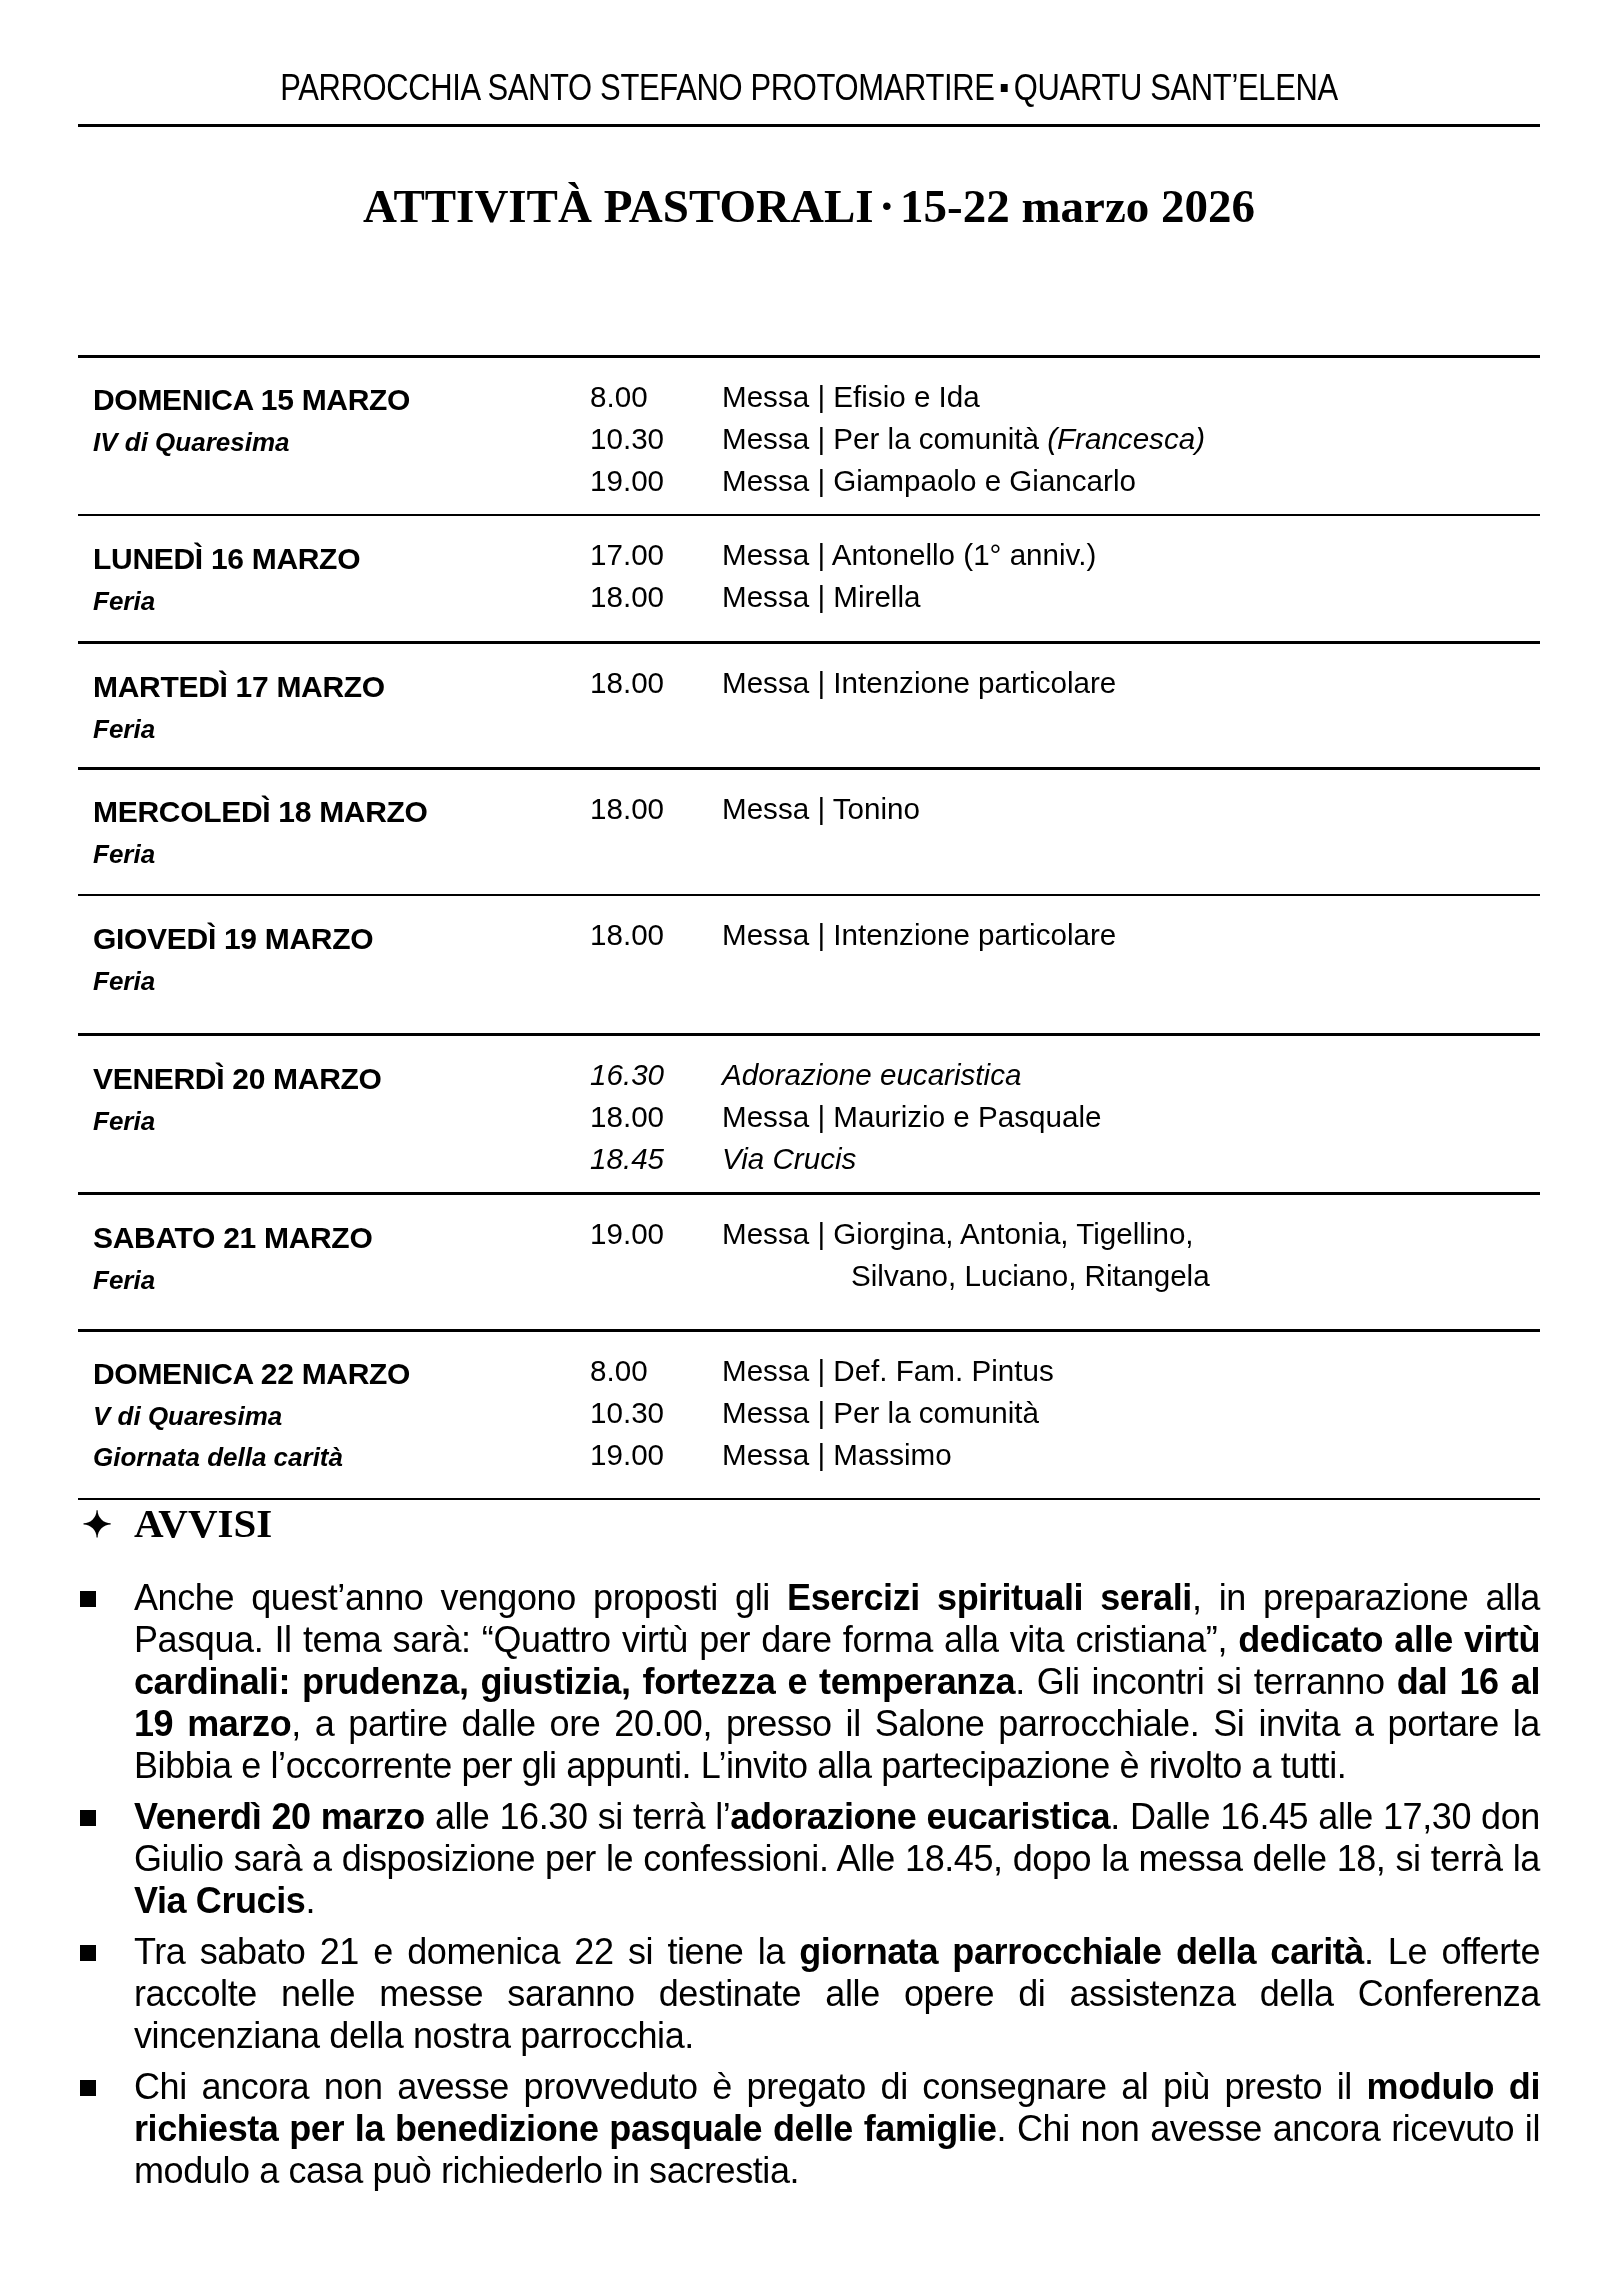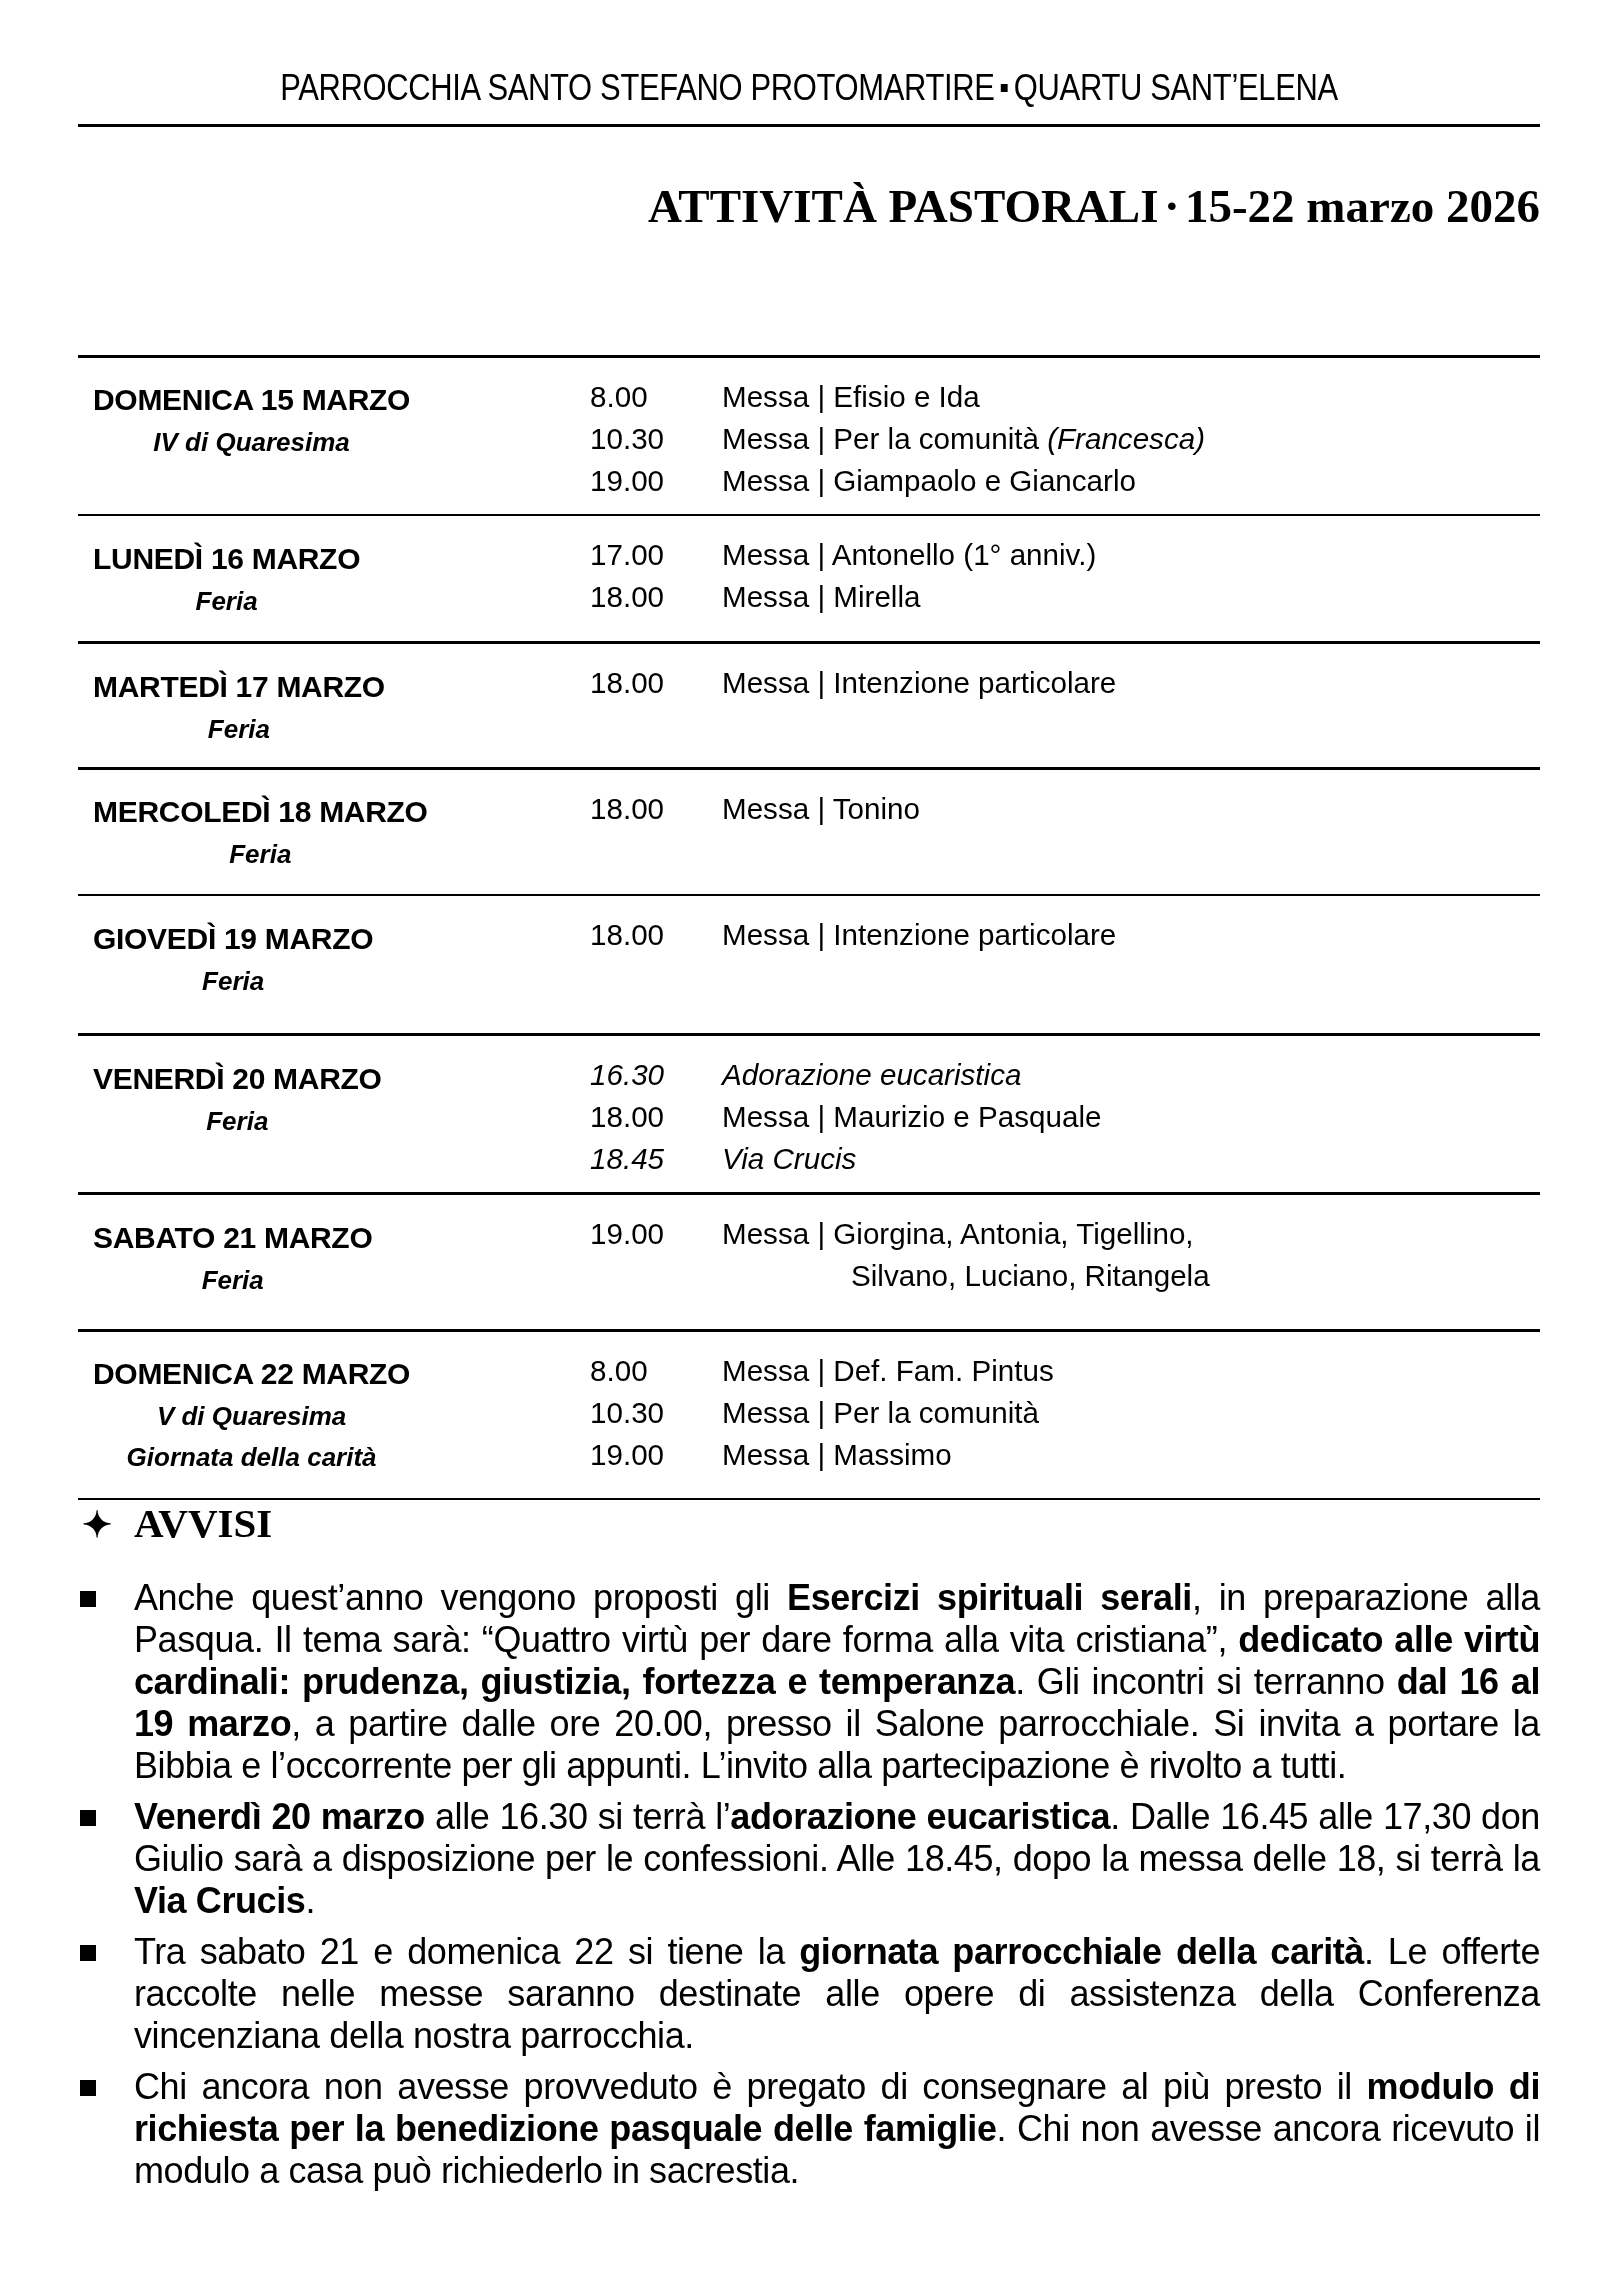--- a/index.html
+++ b/index.html
@@ -13,36 +13,36 @@
     font-size:36px; line-height:39px;
     transform:scaleX(0.86); transform-origin:center;
     letter-spacing:-0.4px;
     white-space:nowrap;
   }
   .parish-header .sep { display:inline-block; width:8px; height:8px; background:#000; vertical-align:middle; margin:0 7.2px 5.4px 7.2px; }
   .header-rule { position:absolute; left:78px; width:1462px; top:124px; height:2.7px; background:#000; }
 
   .doc-title {
     position:absolute; left:78px; width:1462px; top:179px;
-    text-align:right;
+    text-align:center;
     font-family:"Liberation Serif", serif; font-weight:bold;
     font-size:47px; line-height:54px; white-space:nowrap;
   }
   .doc-title .dot { margin:0 5.4px; }
 
   .section-heading {
     position:absolute; left:82px;
     font-family:"Liberation Serif", serif; font-weight:bold;
     font-size:41px; line-height:45px; white-space:nowrap;
   }
   .section-heading .star { display:inline-block; width:36px; margin-right:16px; font-size:36px; }
   .sec-celebrazioni { top:276px; }
   .sec-avvisi { top:1501px; }
 
-  .schedule { position:absolute; left:78px; width:1462px; top:355px;text-align:center; }
+  .schedule { position:absolute; left:78px; width:1462px; top:355px; }
   .rule { height:2.7px; background:#000; }
   .day-row { position:relative; }
   .day-col { position:absolute; left:15px; top:19.7px; font-family:"Liberation Sans", sans-serif; }
   .day-name { font-weight:bold; font-size:30px; line-height:45px; white-space:nowrap; letter-spacing:-0.3px; }
   .day-sub { font-weight:bold; font-style:italic; font-size:26px; line-height:41px; white-space:nowrap; }
   .events { position:absolute; left:512px; top:18px; font-family:"Liberation Sans", sans-serif; font-size:29.6px; }
   .event { height:42px; line-height:42px; position:relative; white-space:nowrap; }
   .ev-time { position:absolute; left:0; }
   .ev-text { position:absolute; left:132px; }
   .ev-cont { position:absolute; left:261px; }

